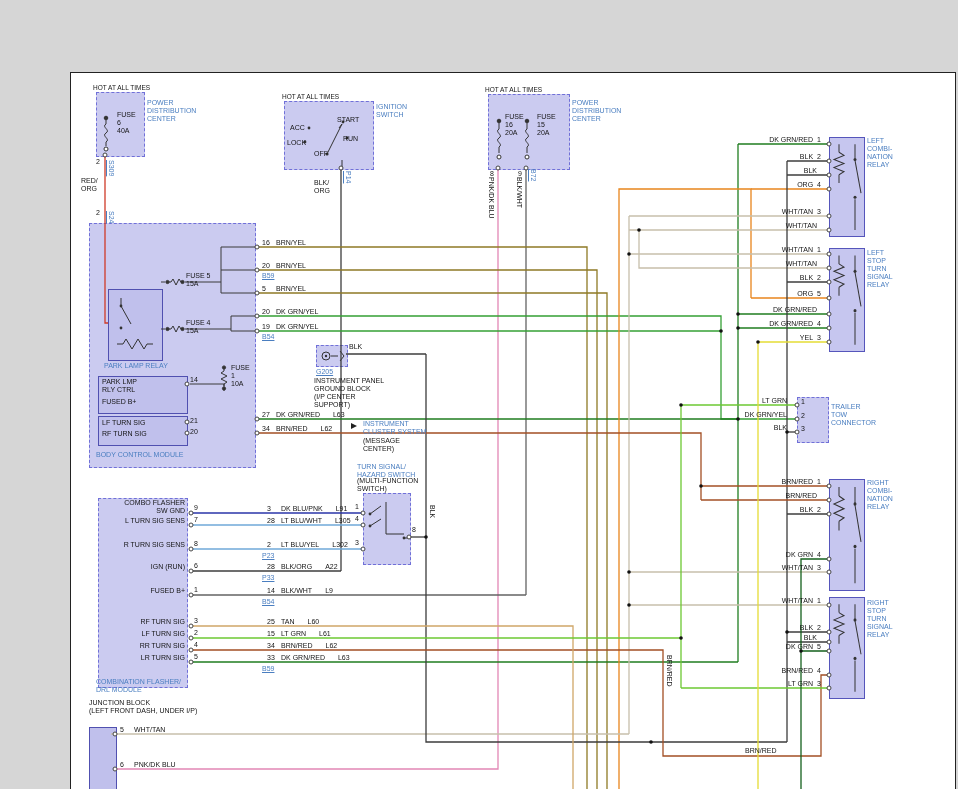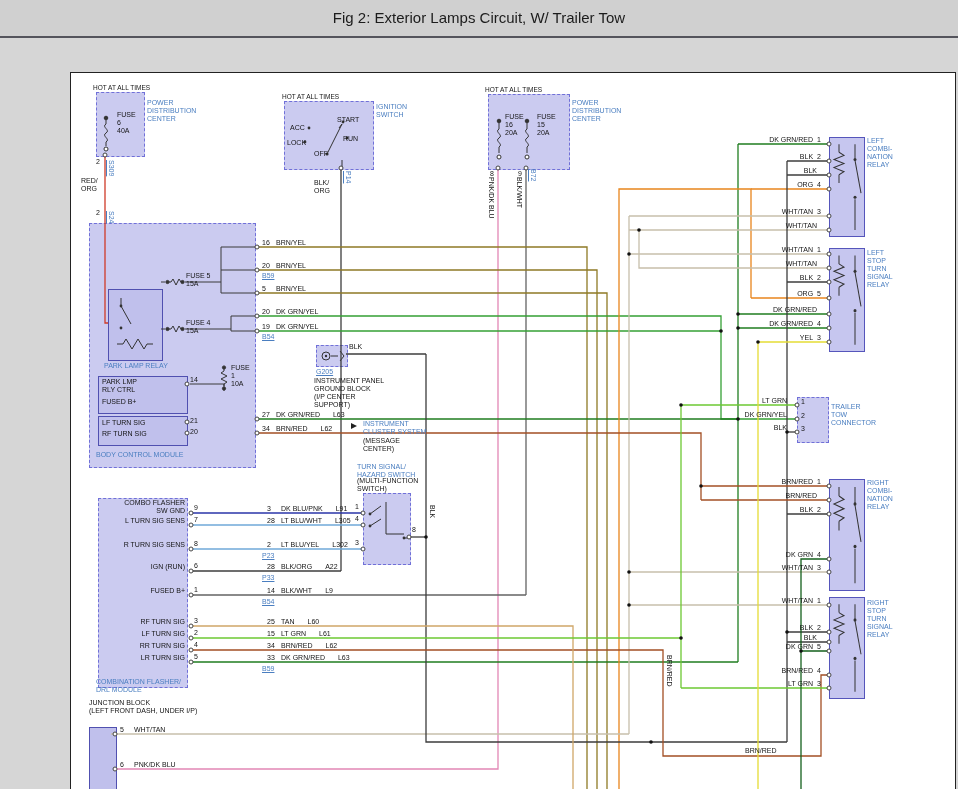--- a/index.html
+++ b/index.html
@@ -31,23 +31,20 @@
   .sym circle.f{fill:#333;}
   .rsym{position:absolute;left:0;top:0;width:100%;height:100%;}
   .rsym path,.rsym line{stroke:#333;fill:none;stroke-width:1;}
   .rsym circle{fill:#333;}
   .arrow{position:absolute;width:0;height:0;border-top:3px solid transparent;border-bottom:3px solid transparent;border-left:6px solid #222;z-index:5;}
 </style>
 </head>
 <body>
 
 <div id="page">
-  <div id="hdr">
-    <span class="title">Fig 2: Exterior Lamps Circuit, W/ Trailer Tow</span>
-  </div>
 
   <div id="canvas">
 
     <div class="box" style="left:25px;top:19px;width:47px;height:63px">
       <svg class="sym" style="left:2px;top:21px" width="14" height="40">
         <circle class="f" cx="7" cy="4" r="1.8"></circle>
           <path d="M7,6 v4 c-5,3 5,6 0,9 c-5,3 5,6 0,9 v4"></path>
           <circle cx="7" cy="35" r="2"></circle>
       </svg>
     </div>

